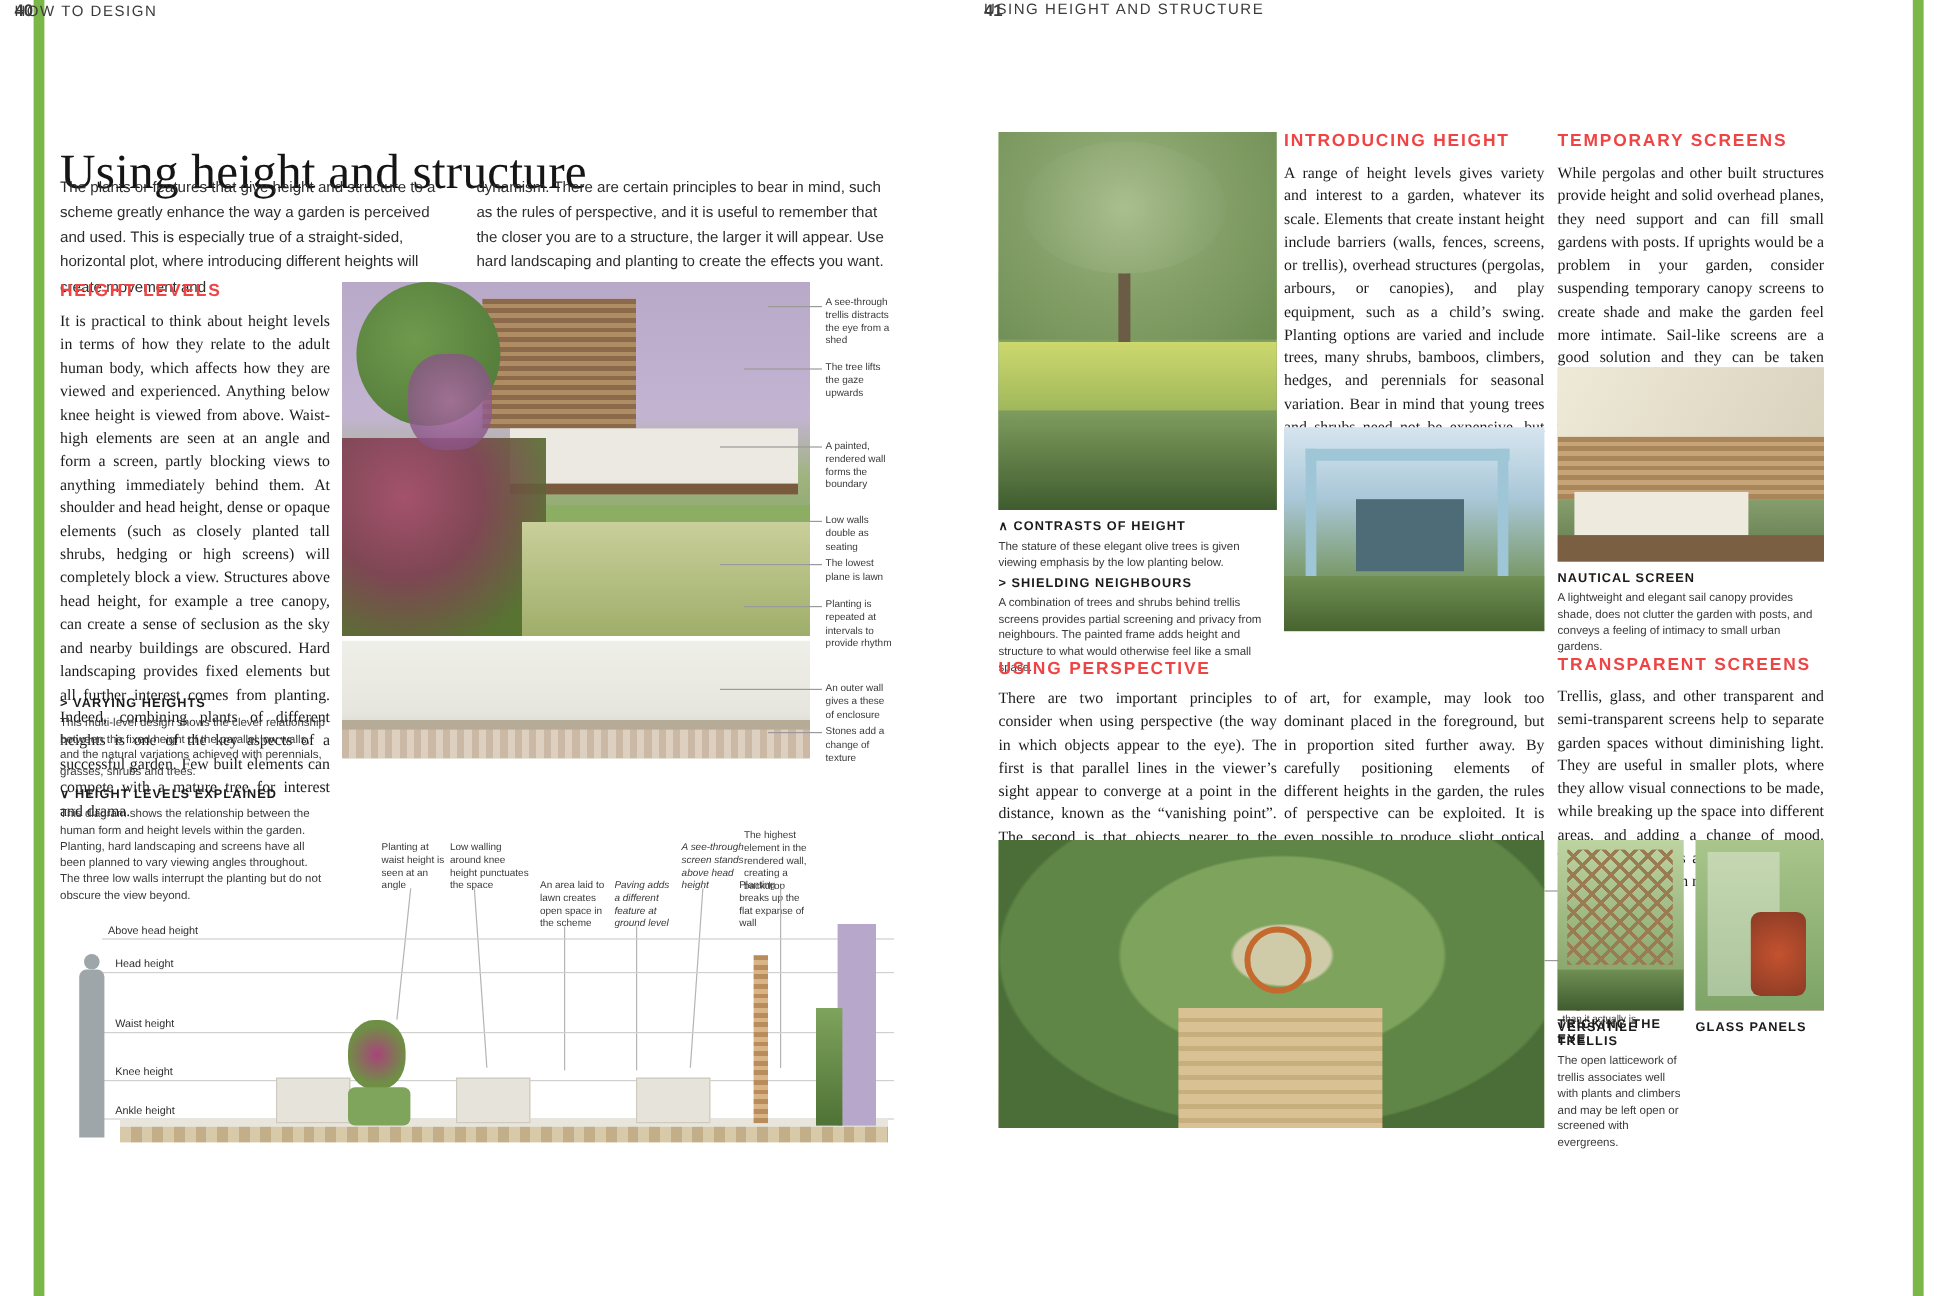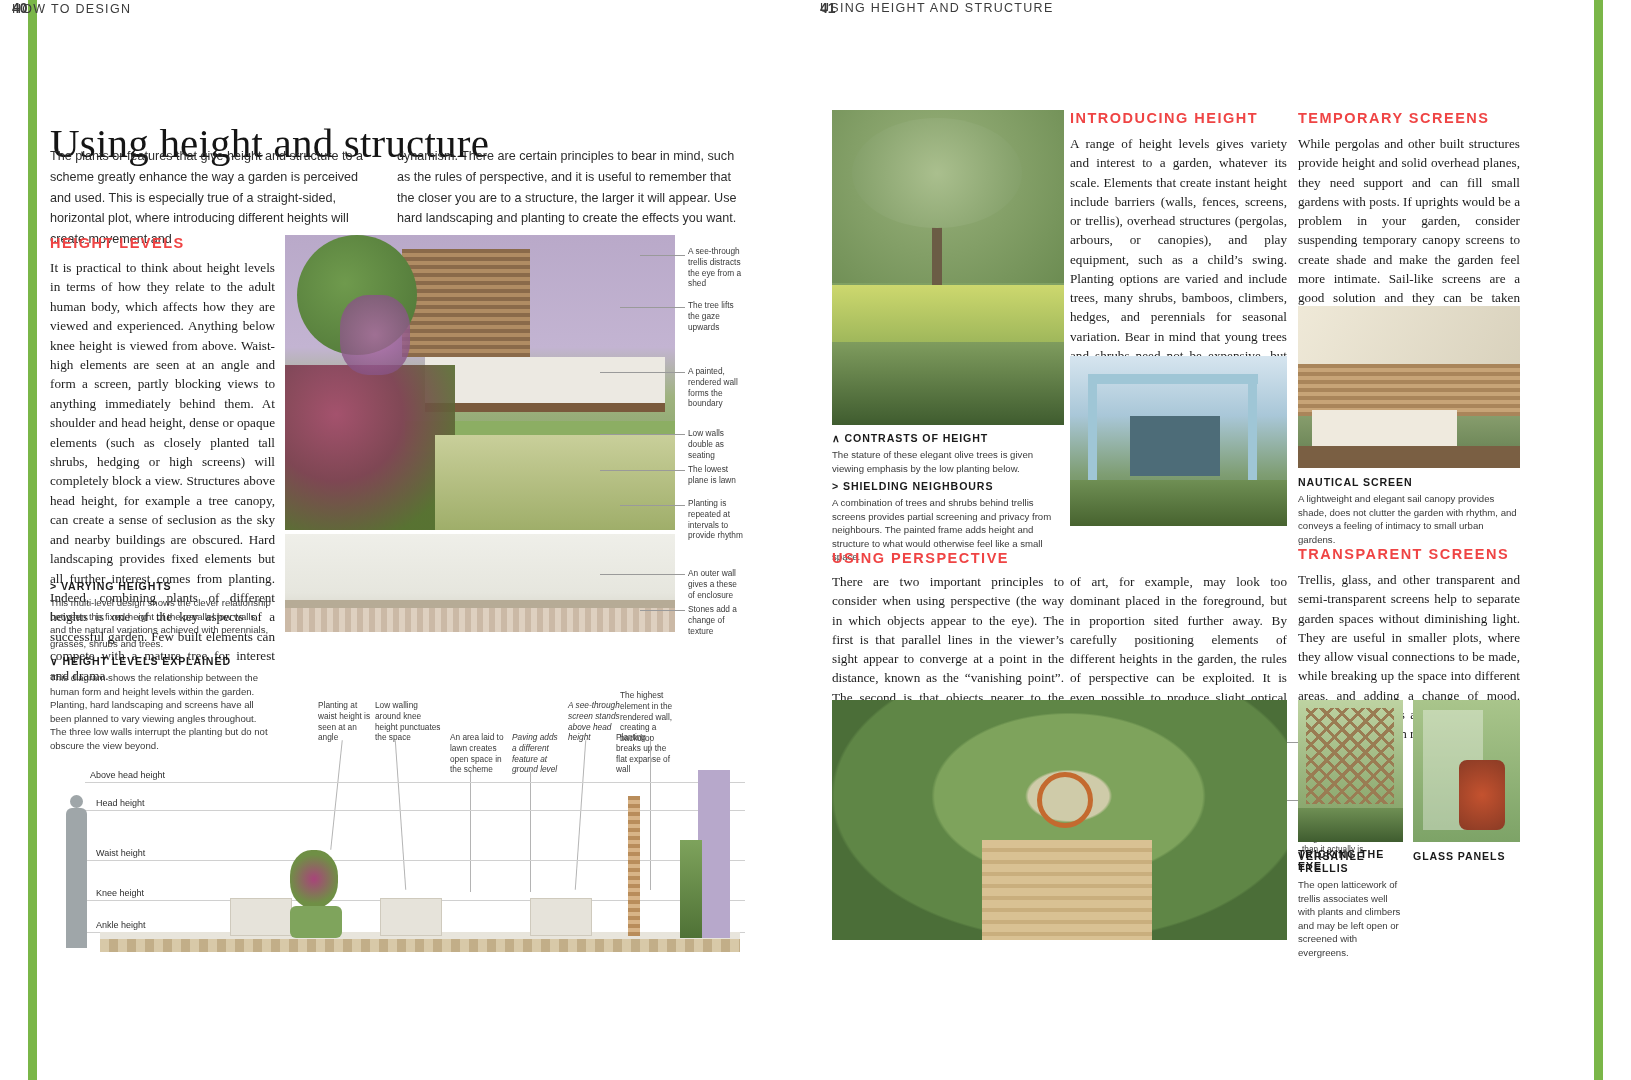--- a/index.html
+++ b/index.html
@@ -291,21 +291,21 @@
     <div class="photoR ph-sail" style="left:478px; top:306px; width:222px; height:162px;">
       <div style="position:absolute;left:0;top:0;width:100%;height:62px;background:linear-gradient(120deg,#efe9d8,#d9d2bd);"></div>
       <div style="position:absolute;left:0;top:58px;width:100%;height:52px;background:repeating-linear-gradient(#b08b5d 0 4px,#cba madness 4px 8px);"></div>
       <div style="position:absolute;left:0;top:58px;width:100%;height:52px;background:repeating-linear-gradient(#a9855a 0 4px,#c7a477 4px 8px);"></div>
       <div style="position:absolute;left:14px;top:104px;width:145px;height:36px;background:#efeade;"></div>
       <div style="position:absolute;left:0;bottom:0;width:100%;height:22px;background:#7a5f43;"></div>
     </div>
 
     <div class="caption-block" style="left:478px; top:476px; width:222px;">
       <div class="cap-head">NAUTICAL SCREEN</div>
-      <div class="cap-body" style="margin-top:4px">A lightweight and elegant sail canopy provides shade, does not clutter the garden with rhythm, and conveys a feeling of intimacy to small urban gardens.</div>
+      <div class="cap-body" style="margin-top:4px">A lightweight and elegant sail canopy provides shade, does not clutter the garden with posts, and conveys a feeling of intimacy to small urban gardens.</div>
     </div>
 
     <div class="sec-head" style="position:absolute; left:478px; top:546px;">TRANSPARENT SCREENS</div>
     <div class="rcol" style="position:absolute; left:478px; top:570px; width:222px;">Trellis, glass, and other transparent and semi-transparent screens help to separate garden spaces without diminishing light. They are useful in smaller plots, where they allow visual connections to be made, while breaking up the space into different areas, and adding a change of mood. Transparent screens also make attractive features in their own right.</div>
 
     <div class="photoR ph-trellis" style="left:478px; top:700px; width:105px; height:142px;">
       <div style="position:absolute;inset:0;background:linear-gradient(#bed3a2,#7b9a5e);"></div>
       <div style="position:absolute;left:8px;top:8px;width:88px;height:96px;background:
         repeating-linear-gradient(45deg,#9a7c53 0 3px,transparent 3px 11px),
         repeating-linear-gradient(-45deg,#9a7c53 0 3px,transparent 3px 11px);"></div>

